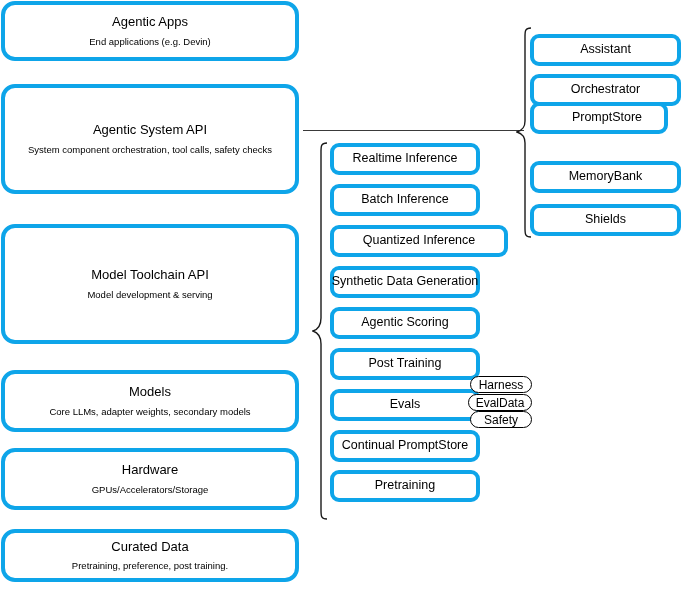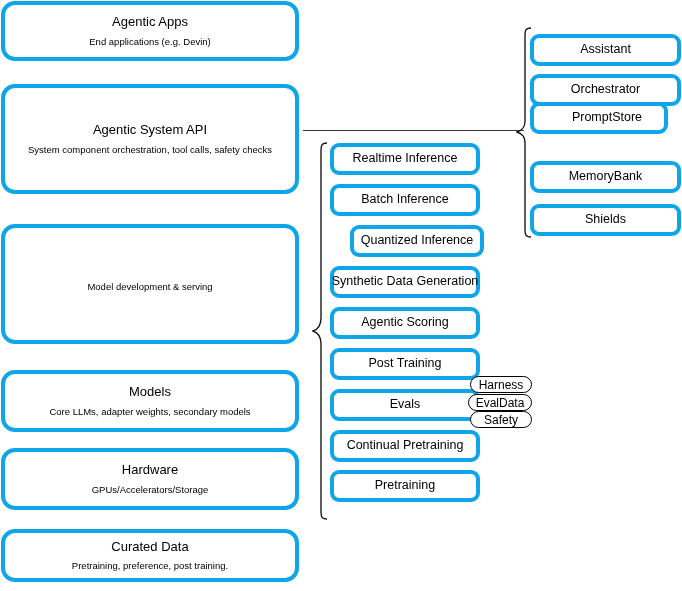--- a/index.html
+++ b/index.html
@@ -96,20 +96,21 @@
     <div class="layer-title">Agentic Apps</div>
     <div class="layer-sub">End applications (e.g. Devin)</div>
   </div>
 
   <div class="box layer-box" style="left:1px; top:84px; width:298px; height:110px;">
     <div class="layer-title">Agentic System API</div>
     <div class="layer-sub">System component orchestration, tool calls, safety checks</div>
   </div>
 
   <div class="box layer-box" style="left:1px; top:224px; width:298px; height:120px;">
+    <div class="layer-title">Model Toolchain API</div>
     <div class="layer-sub">Model development &amp; serving</div>
   </div>
 
   <div class="box layer-box" style="left:1px; top:370px; width:298px; height:62px;text-align:right;">
     <div class="layer-title">Models</div>
     <div class="layer-sub">Core LLMs, adapter weights, secondary models</div>
   </div>
 
   <div class="box layer-box" style="left:1px; top:448px; width:298px; height:62px;">
     <div class="layer-title">Hardware</div>
@@ -128,37 +129,37 @@
       <path d="M15 1 C 9 1, 9 4, 9 10 L 9 176 C 9 183, 7 187, 1 189 C 7 191, 9 195, 9 202 L 9 368 C 9 374, 9 377, 15 377" fill="none" stroke="#1a1a1a" stroke-width="1.4"></path>
     </svg>
   </div>
 
   <div class="box chip" style="left:330px; top:143px; width:150px; height:32px;">
     <span>Realtime Inference</span>
   </div>
   <div class="box chip" style="left:330px; top:184px; width:150px; height:32px;">
     <span>Batch Inference</span>
   </div>
-  <div class="box chip" style="left:330px; top:225px; width:134px; height:32px;margin-left:20px;">
+  <div class="box chip" style="left:330px; top:225px; width:178px; height:32px;">
     <span>Quantized Inference</span>
   </div>
   <div class="box chip" style="left:330px; top:266px; width:150px; height:32px;">
     <span>Synthetic Data Generation</span>
   </div>
   <div class="box chip" style="left:330px; top:307px; width:150px; height:32px;">
     <span>Agentic Scoring</span>
   </div>
   <div class="box chip" style="left:330px; top:348px; width:150px; height:32px;">
     <span>Post Training</span>
   </div>
   <div class="box chip" style="left:330px; top:389px; width:150px; height:32px;">
     <span>Evals</span>
   </div>
   <div class="box chip" style="left:330px; top:430px; width:150px; height:32px;">
-    <span>Continual Pretraining</span>
+    <span>Continual PromptStore</span>
   </div>
   <div class="box chip" style="left:330px; top:470px; width:150px; height:32px;">
     <span>Pretraining</span>
   </div>
 
   <div class="pill" style="left:470px; top:376px; width:62px; height:17px;">
     <span>Harness</span>
   </div>
   <div class="pill" style="left:468px; top:394px; width:64px; height:17px;">
     <span>EvalData</span>

